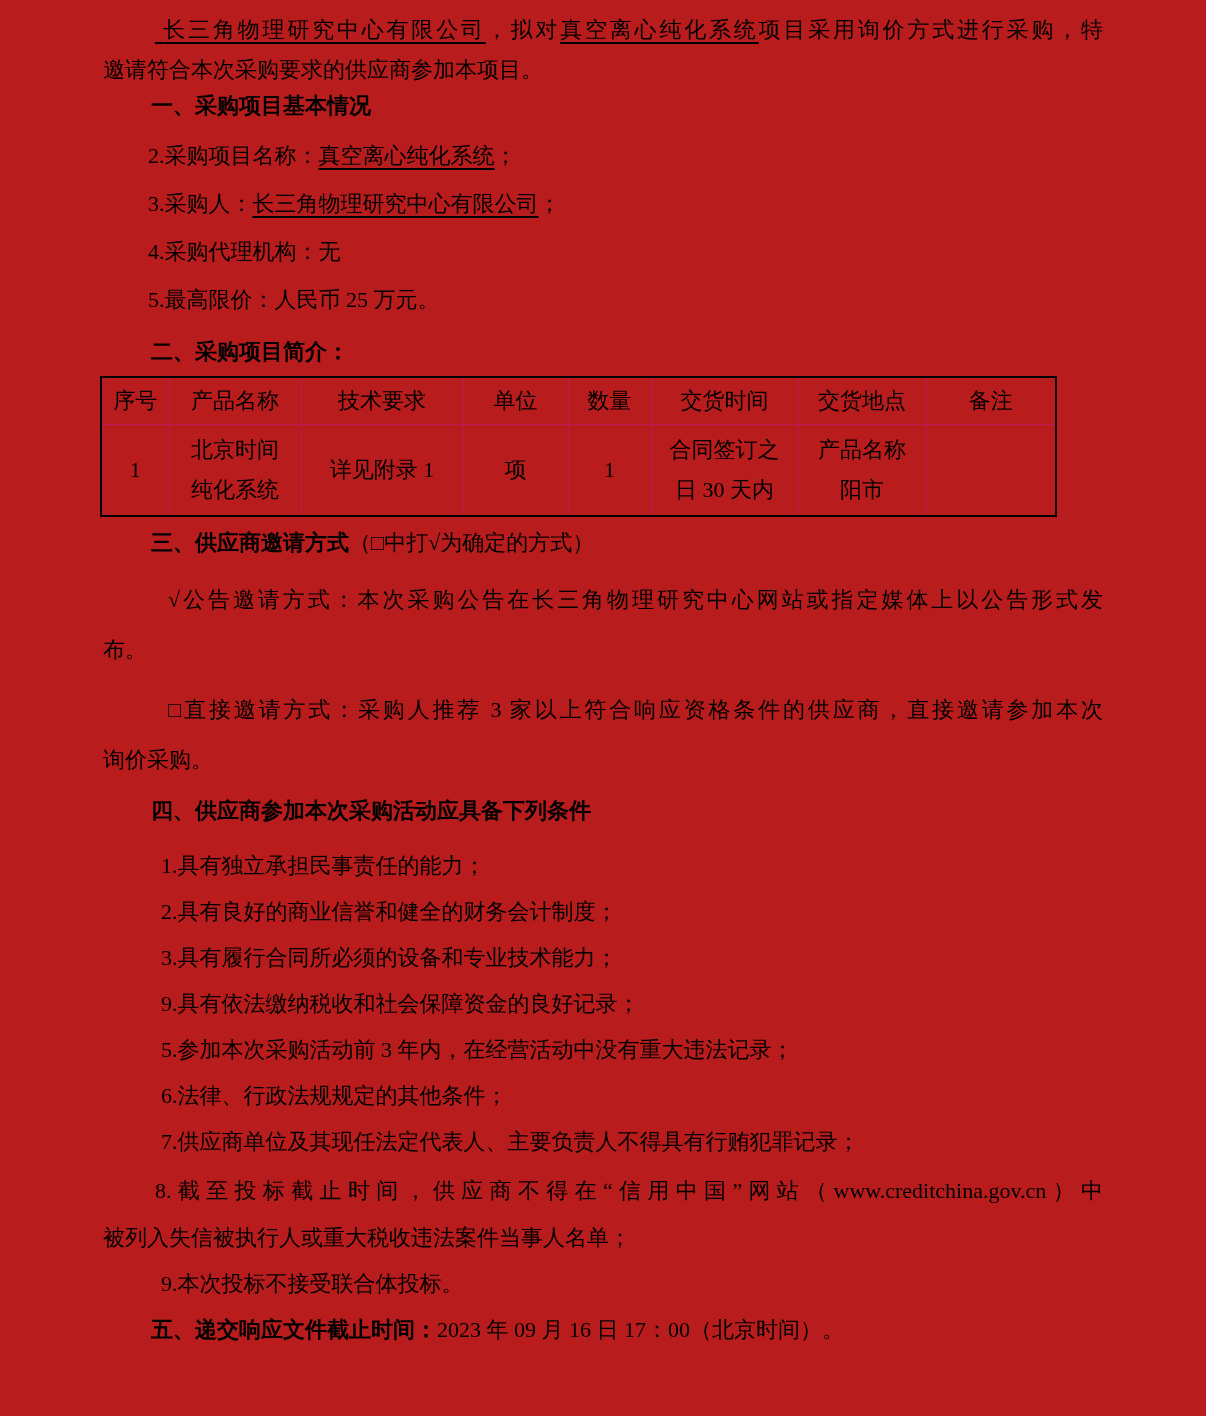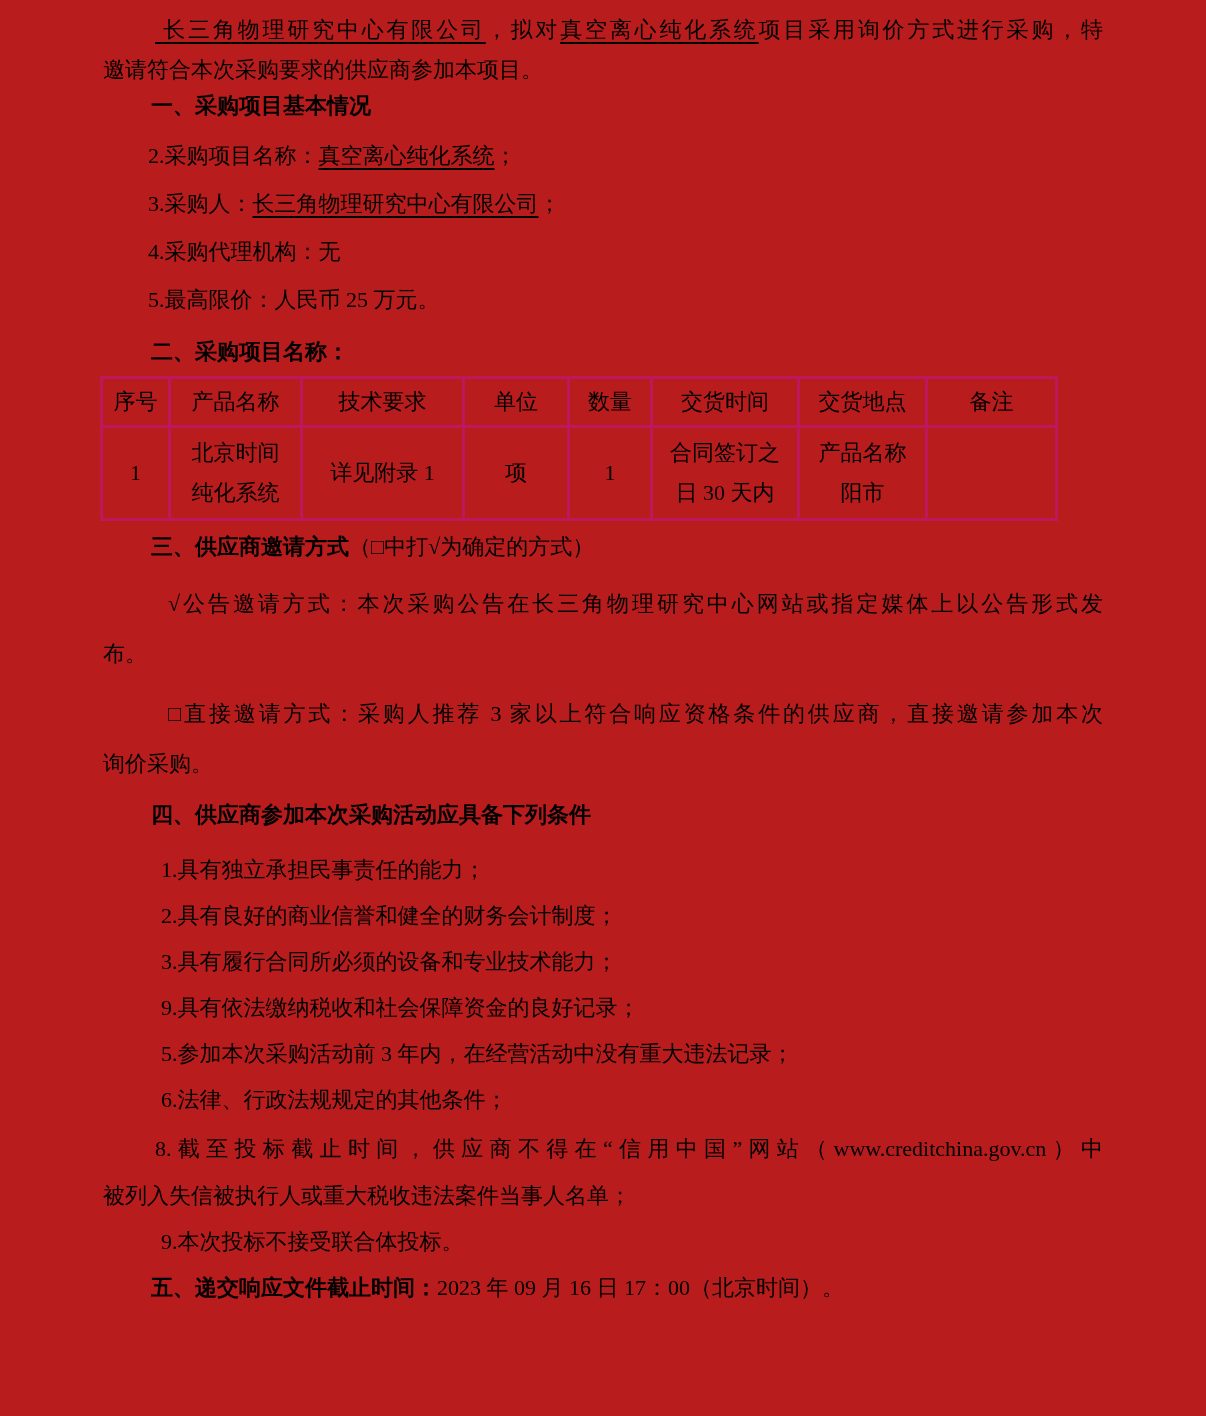--- a/index.html
+++ b/index.html
@@ -36,21 +36,21 @@
   .s1-item { line-height:48px; text-indent:45px; }
 
   table.tbl {
     margin-top:8px; margin-left:-3px;
     border-collapse:collapse; table-layout:fixed;
     width:955px;
     border:2px solid #000;
     font-size:22px;
   }
   .tbl th, .tbl td {
-    border:3px solid #be185d;
+    border:1px solid #be185d;
     font-weight:400;
     text-align:center;
     vertical-align:middle;
     padding:0 2px;
     overflow:hidden;
   }
   .tbl th { height:46px; line-height:26px; }
   .tbl td { height:90px; }
   .tbl td .cl { line-height:40px; }
 
@@ -74,21 +74,21 @@
   <div class="intro-ln">邀请符合本次采购要求的供应商参加本项目。</div>
 
   <div class="hd hd1">一、采购项目基本情况</div>
   <div class="s1-list">
     <div class="s1-item"><span>2.采购项目名称：</span><span class="u">真空离心纯化系统</span><span>；</span></div>
     <div class="s1-item"><span>3.采购人：</span><span class="u">长三角物理研究中心有限公司</span><span>；</span></div>
     <div class="s1-item">4.采购代理机构：无</div>
     <div class="s1-item">5.最高限价：人民币 25 万元。</div>
   </div>
 
-  <div class="hd hd2">二、采购项目名称：</div>
+  <div class="hd hd2">二、采购项目简介：</div>
   <table class="tbl">
     <colgroup>
       <col style="width:68px">
         <col style="width:132px">
         <col style="width:162px">
         <col style="width:105px">
       <col style="width:83px">
         <col style="width:147px">
         <col style="width:128px">
         <col style="width:130px">
@@ -142,19 +142,20 @@
   <div class="p3 p3b1 jl">□直接邀请方式：采购人推荐 3 家以上符合响应资格条件的供应商，直接邀请参加本次</div>
   <div class="p3">询价采购。</div>
 
   <div class="hd hd4">四、供应商参加本次采购活动应具备下列条件</div>
   <div class="s4-item s4-first">1.具有独立承担民事责任的能力；</div>
   <div class="s4-item">2.具有良好的商业信誉和健全的财务会计制度；</div>
   <div class="s4-item">3.具有履行合同所必须的设备和专业技术能力；</div>
   <div class="s4-item">9.具有依法缴纳税收和社会保障资金的良好记录；</div>
   <div class="s4-item">5.参加本次采购活动前 3 年内，在经营活动中没有重大违法记录；</div>
   <div class="s4-item">6.法律、行政法规规定的其他条件；</div>
+  <div class="s4-item">7.供应商单位及其现任法定代表人、主要负责人不得具有行贿犯罪记录；</div>
   <div class="i8 i8a jl">8.截至投标截止时间，供应商不得在“信用中国”网站（www.creditchina.gov.cn）中</div>
   <div class="i8">被列入失信被执行人或重大税收违法案件当事人名单；</div>
   <div class="s4-item">9.本次投标不接受联合体投标。</div>
 
   <div class="hd hd5"><span>五、递交响应文件截止时间：</span><span class="val">2023 年 09 月 16 日 17：00（北京时间）。</span></div>
 
 </div>
 
 </body></html>

